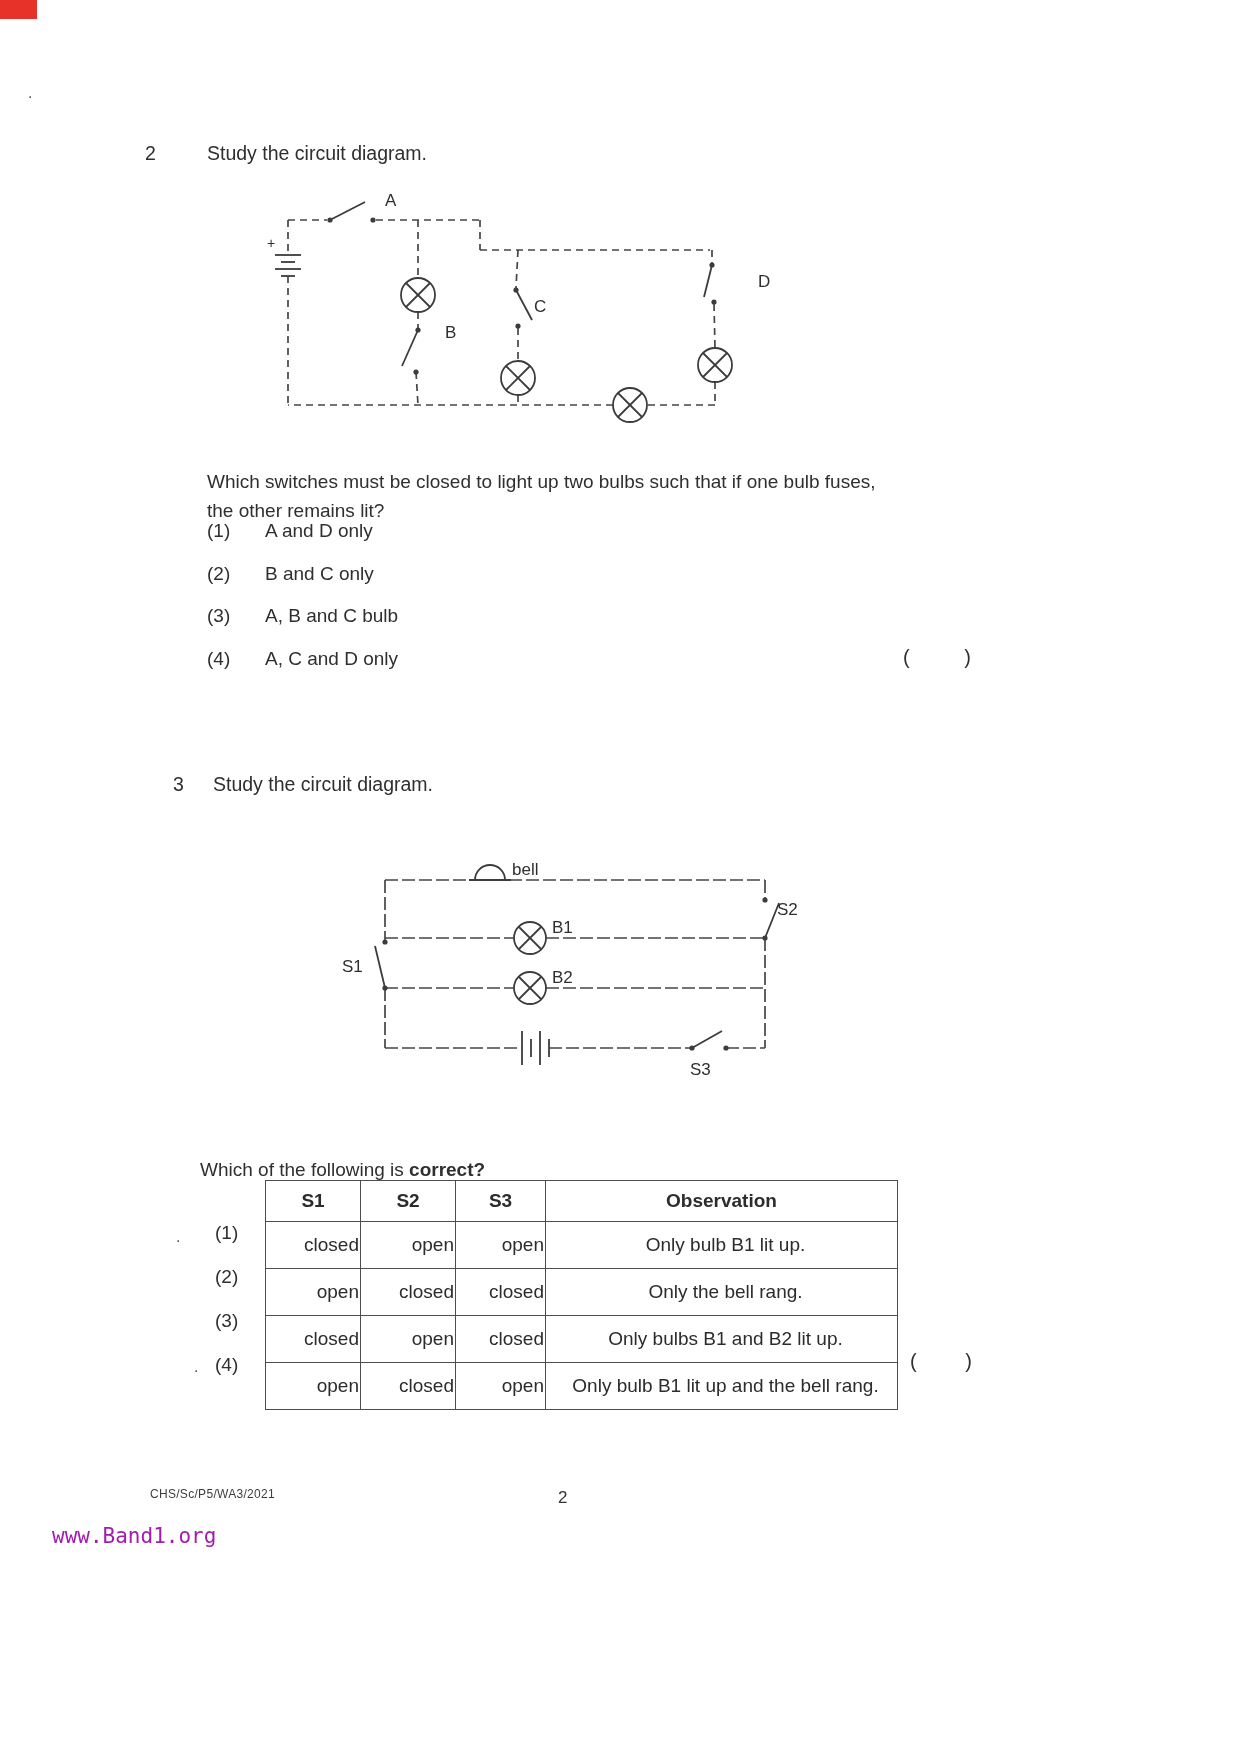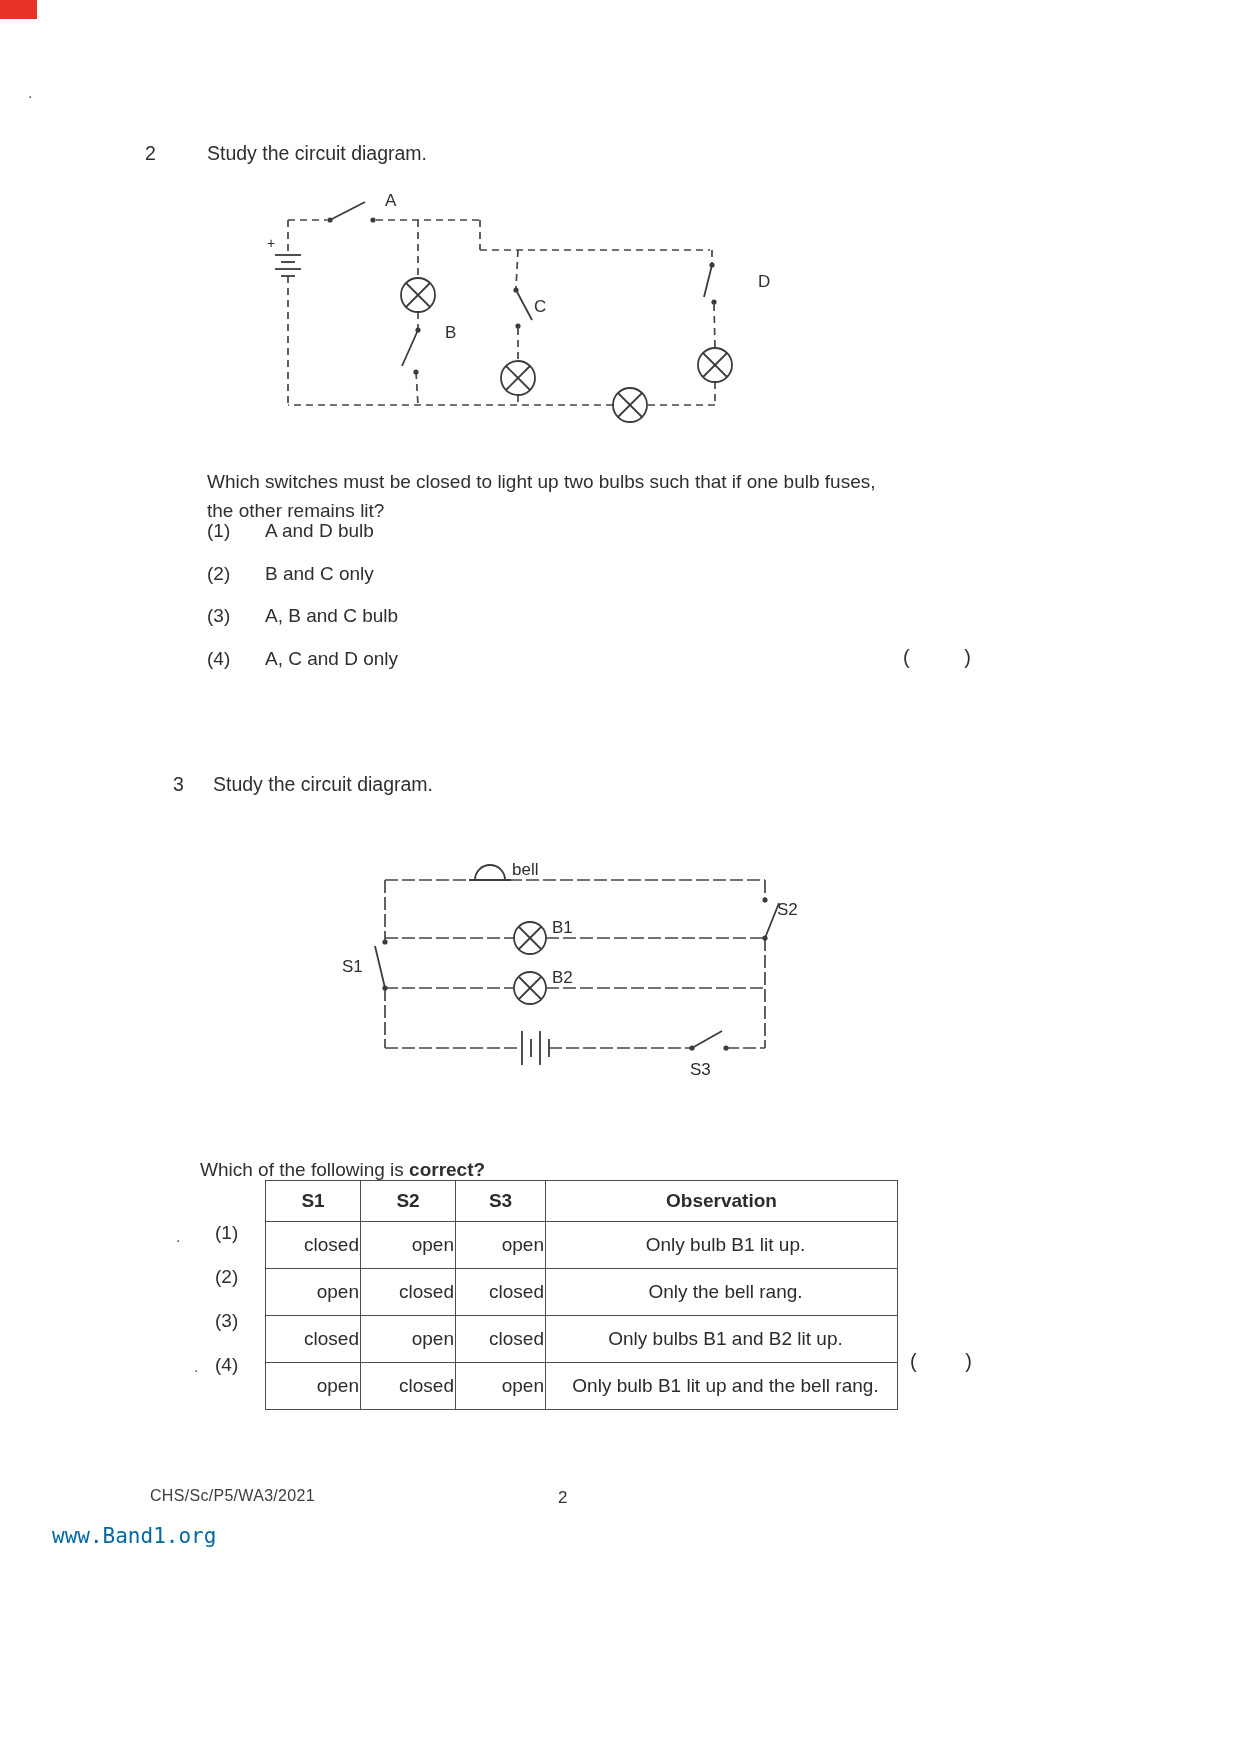--- a/index.html
+++ b/index.html
@@ -25,23 +25,23 @@
   .term{fill:#3c3c3c;stroke:none;}
   .lbl{fill:#2f2f2f;font-size:17px;font-family:"Liberation Sans",sans-serif;stroke:none;}
   .lbl-s{font-size:14px;}
   .obs-table{border-collapse:collapse;table-layout:fixed;}
   .obs-table th,.obs-table td{border:1.6px solid #4d4d4d;font-size:19px;color:#2c2c2c;overflow:hidden;white-space:nowrap;}
   .obs-table th{font-weight:bold;height:38px;text-align:center;}
   .obs-table td{height:44px;text-align:right;}
   .obs-table td.obs{text-align:center;padding-left:9px;}
   .rownum{font-size:19px;color:#2f2f2f;}
   .stray{color:#555;font-size:16px;}
-  .footer-code{font-size:16px;color:#3e3e3e;letter-spacing:.3px;}
+  .footer-code{font-size:12px;color:#3e3e3e;letter-spacing:.3px;}
   .page-num{font-size:17px;color:#333;}
-  .watermark{font-family:"DejaVu Sans Mono",monospace;font-size:21px;color:#0369a1;}
+  .watermark{font-family:"DejaVu Sans Mono",monospace;font-size:21px;color:#a21caf;}
 </style>
 </head>
 <body>
 
 <div class="page">
 
   <div class="abs red-mark"></div>
   <div class="abs stray" style="left:28px;top:84px;">.</div>
 
   <div class="abs qhead" style="left:145px;top:142px;">
@@ -129,21 +129,21 @@
       <circle class="comp" cx="375" cy="215" r="17"></circle>
       <line class="comp" x1="363" y1="203" x2="387" y2="227"></line>
       <line class="comp" x1="363" y1="227" x2="387" y2="203"></line>
     </g>
   </svg>
 
   <p class="abs qtext" style="left:207px;top:448px;width:695px;">Which switches must be closed to light up two bulbs such that if one bulb fuses, the other remains lit?</p>
 
   <div class="abs opt" style="left:207px;top:520px;">
     <span class="opt-num">(1)</span>
-    <span>A and D bulb</span>
+    <span>A and D only</span>
   </div>
   <div class="abs opt" style="left:207px;top:563px;">
     <span class="opt-num">(2)</span>
     <span>B and C only</span>
   </div>
   <div class="abs opt" style="left:207px;top:605px;">
     <span class="opt-num">(3)</span>
     <span>A, B and C bulb</span>
   </div>
   <div class="abs opt" style="left:207px;top:648px;">

